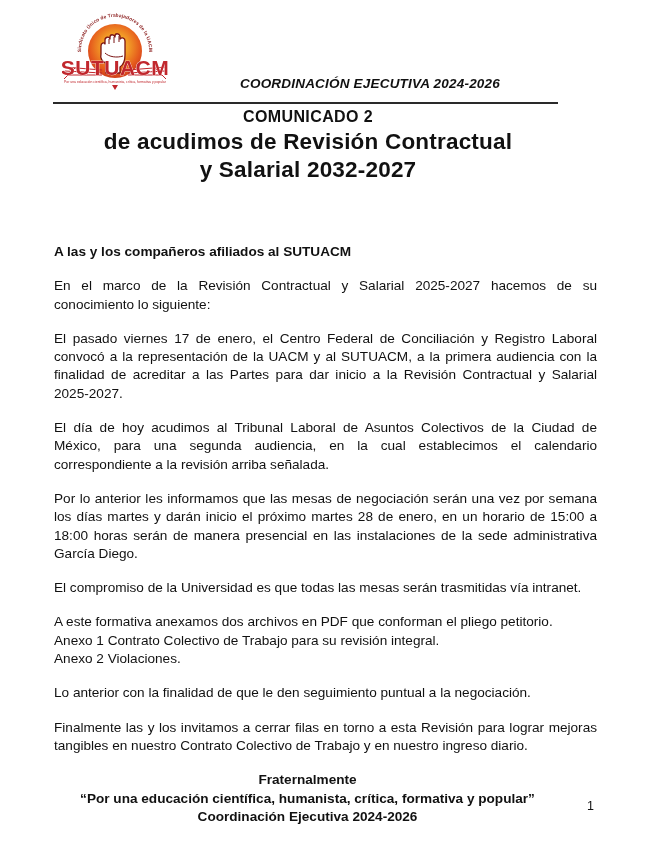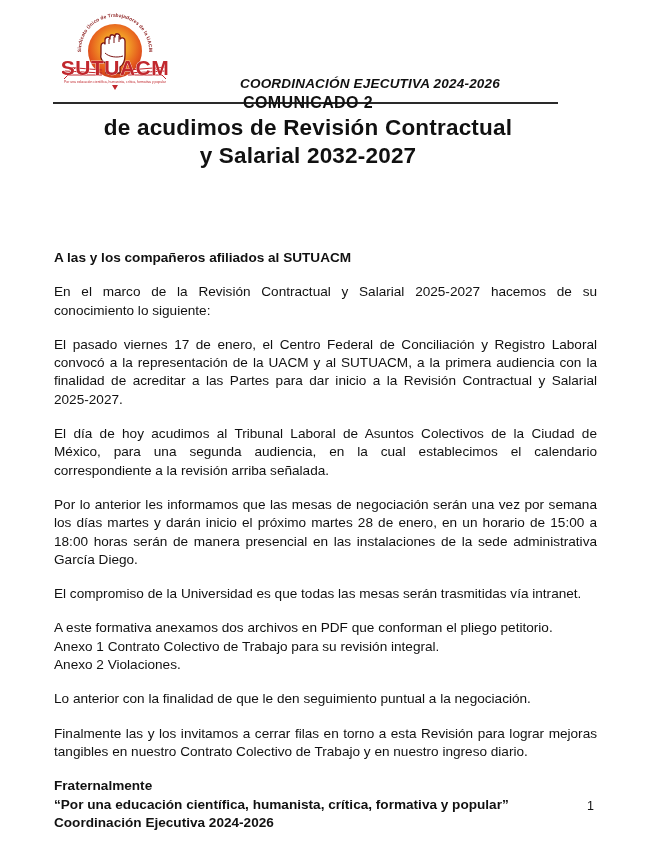--- a/index.html
+++ b/index.html
@@ -18,35 +18,35 @@
   .coordination{
     position:absolute;left:140px;top:76px;width:460px;
     text-align:center;font-size:13.5px;font-weight:bold;font-style:italic;
     letter-spacing:0.2px;white-space:nowrap;
   }
   .divider{
     position:absolute;left:53px;top:102px;width:505px;height:0;
     border-top:2px solid #2a2a2a;
   }
   
-  .heading{position:absolute;left:53px;top:92px;width:510px;text-align:center;}
+  .heading{position:absolute;left:53px;top:106px;width:510px;text-align:center;}
   .comunicado{font-size:16px;font-weight:bold;line-height:22px;letter-spacing:0.4px;}
   .doc-title{font-size:22.5px;font-weight:bold;line-height:28px;letter-spacing:0.2px;}
   
   .body{
-    position:absolute;left:54px;top:249px;width:543px;
+    position:absolute;left:54px;top:243px;width:543px;
     font-size:13.6px;line-height:18.3px;
   }
   .salutation{font-weight:bold;margin:0 0 16px 0;}
   .para{margin:12px 0 16px 0;}
   .justify{text-align:justify;}
   .annex-line{margin:0;}
   
   .footer{
-    font-weight:bold;margin-right:36px;margin-top:16px;
+    text-align:center;font-weight:bold;margin-right:36px;margin-top:16px;
     line-height:18.3px;font-size:13.6px;
   }
   .footer .quote{}
   .page-number{
     position:absolute;top:799px;right:57px;font-size:12.5px;color:#111;
   }
 </style>
 </head>
 <body>
 

